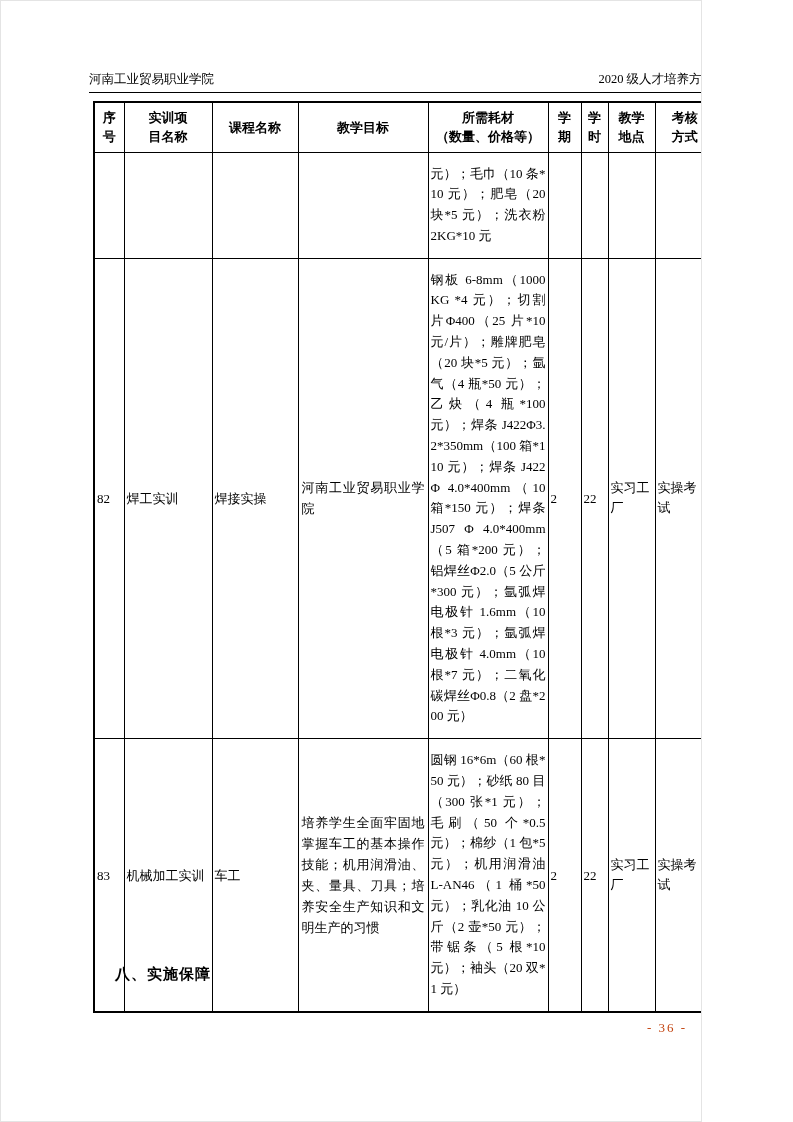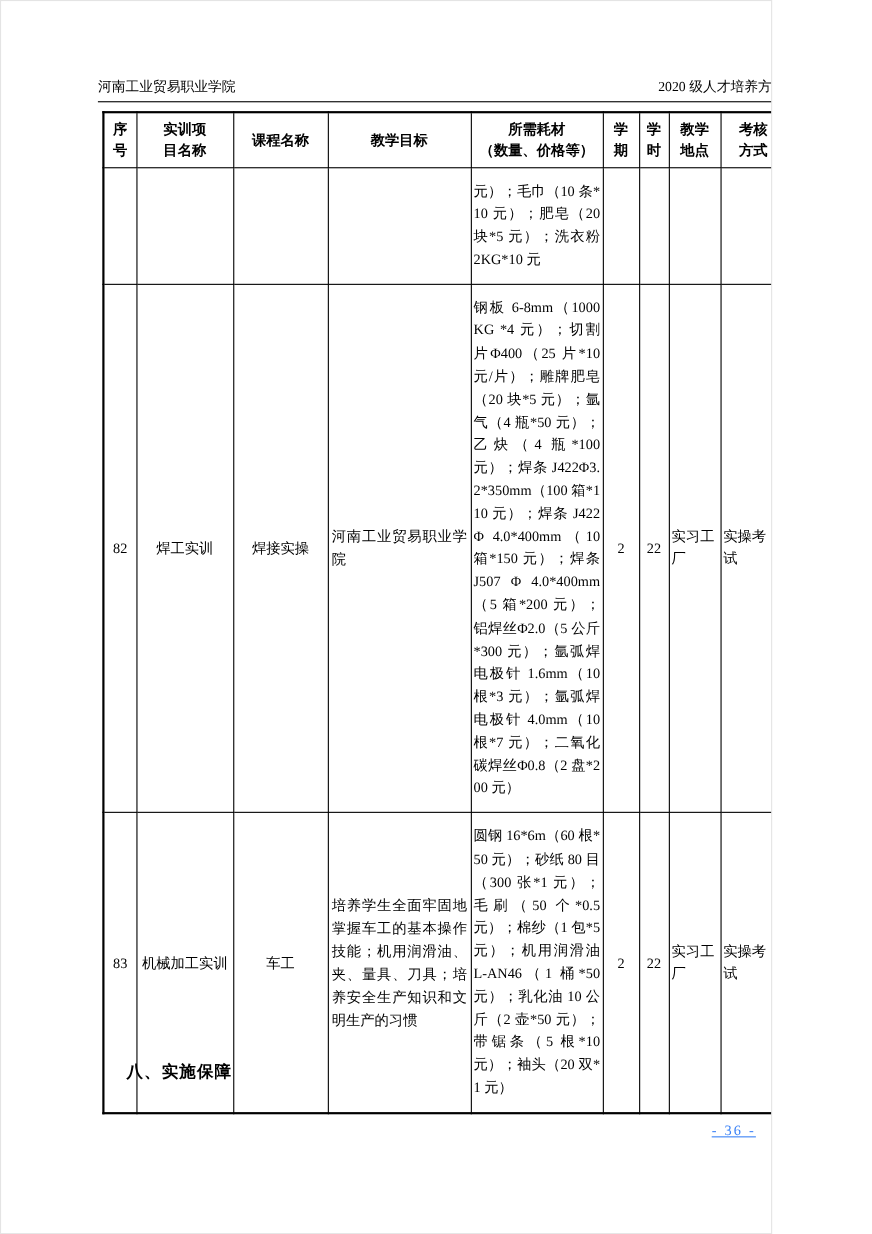--- a/index.html
+++ b/index.html
@@ -31,41 +31,41 @@
   .doc-table th,.doc-table td{
     border:1px solid #000;
     padding:1px 2px;
     box-sizing:border-box;
     overflow:hidden;
   }
   .doc-table thead th{
     font-weight:bold;text-align:center;vertical-align:middle;
     white-space:pre-line;line-height:19px;padding:3px 1px;
   }
-  td.c{text-align:center;vertical-align:middle;line-height:19px;}
+  td.c{text-align:left;vertical-align:middle;line-height:19px;}
   td.objective{
     text-align:justify;vertical-align:middle;
     word-break:break-all;line-height:21px;padding:2px 3px;
   }
   td.materials{
     text-align:justify;vertical-align:top;
     word-break:break-all;line-height:20.8px;padding:11px 2px;
   }
   td.wrapcell{
     white-space:pre-line;text-align:left;vertical-align:middle;
     line-height:20px;padding:1px 2px;margin-left:32px;
   }
   .section-heading{
     position:absolute;left:114px;top:964px;
     font-family:"Liberation Sans","DejaVu Sans",sans-serif;
     font-weight:bold;font-size:15px;letter-spacing:1px;
   }
   .page-number{
     position:absolute;left:646px;top:1019px;
-    font-size:13px;color:#3b82f6;letter-spacing:2px;text-decoration:underline;
+    font-size:13px;color:#c2410c;letter-spacing:2px;
   }
 </style>
 </head>
 <body>
 
 <div class="page">
 
   <div class="doc-header">
     <span>河南工业贸易职业学院</span>
     <span>2020 级人才培养方案</span>

